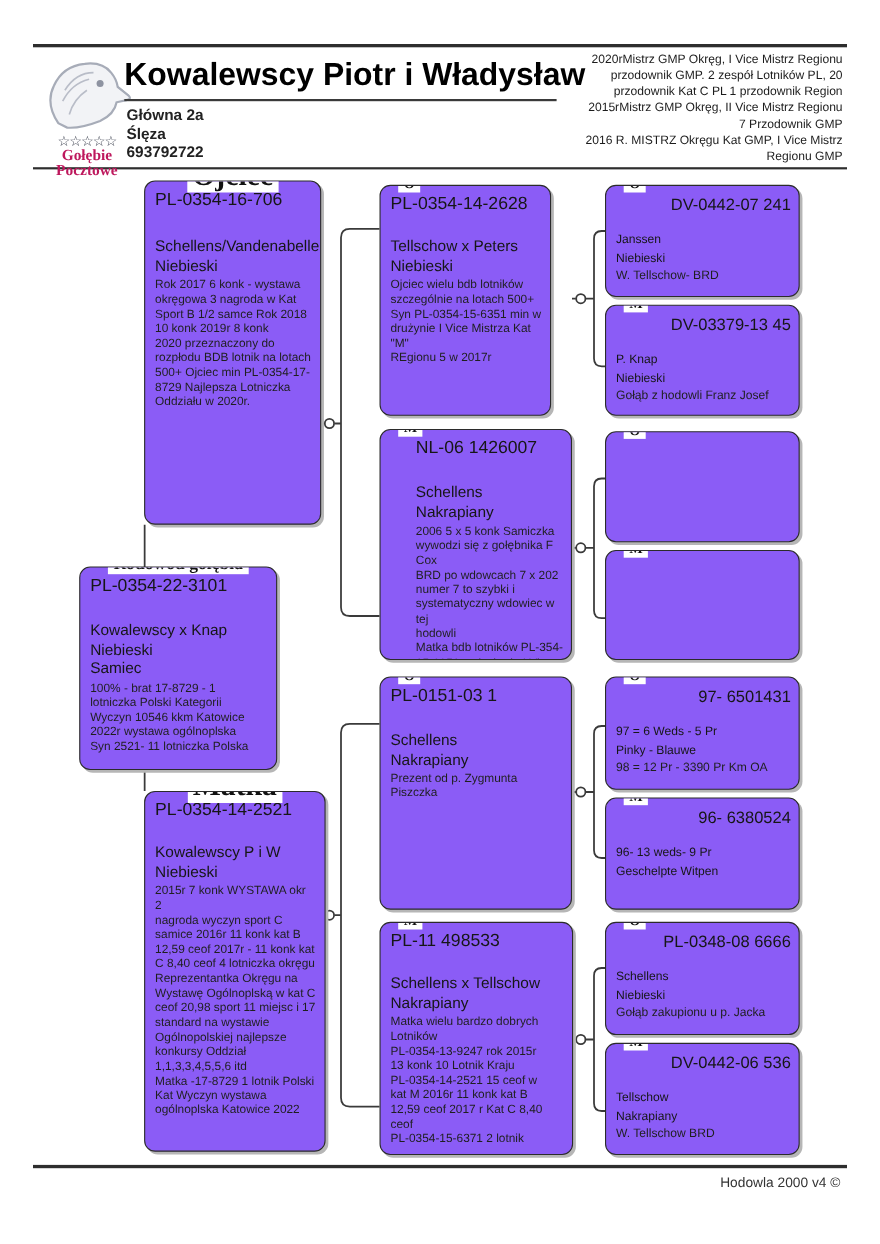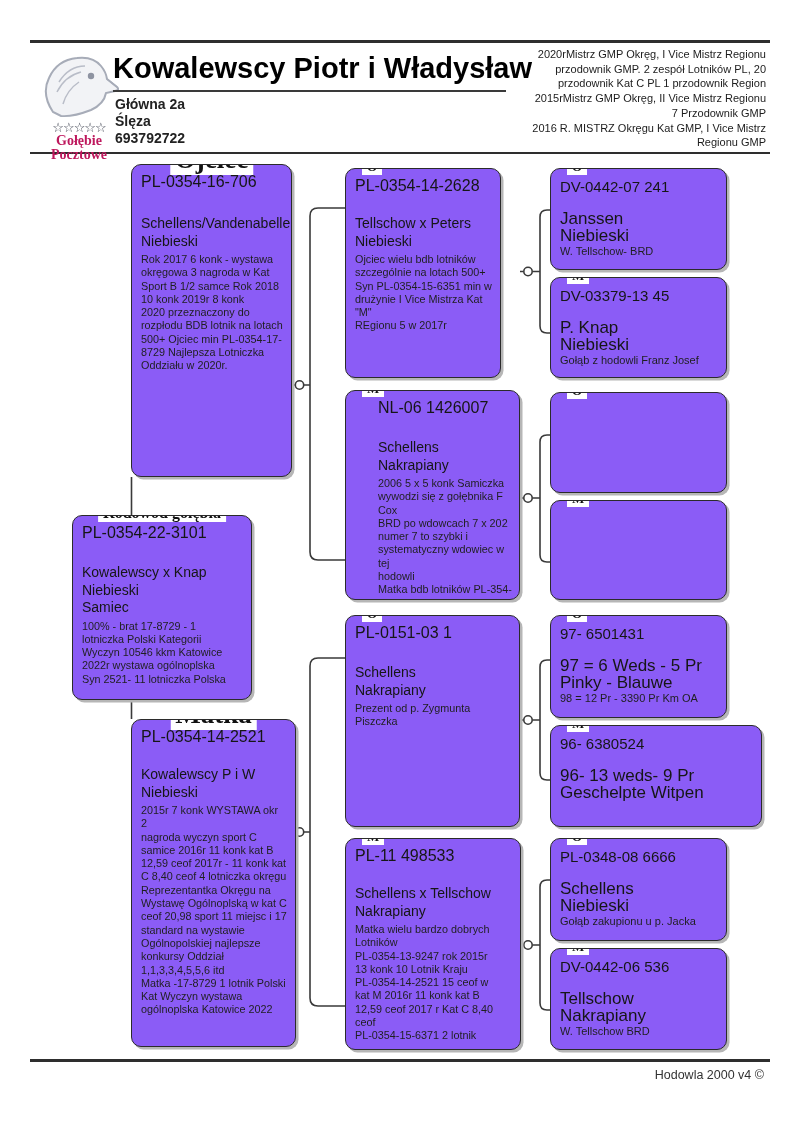--- a/index.html
+++ b/index.html
@@ -39,23 +39,23 @@
     font-family:"Liberation Serif","DejaVu Serif",serif; font-weight:bold;
     padding:0 5px; white-space:nowrap; color:#111;
   }
   .label-big   { font-size:27px; top:-21px; left:50%; transform:translateX(-50%); }
   .label-med   { font-size:16px; top:-12px; left:50%; transform:translateX(-50%); }
   .label-small { font-size:13px; top:-10px; left:16px; }
   .ring  { font-size:16px; margin-top:3px; color:#161616; }
   .name-group { margin-top:24px; }
   .name  { font-size:14px; line-height:17.5px; color:#161616; }
   .desc  { margin-top:3px; font-size:10.8px; line-height:13.3px; white-space:pre-line; color:#1f1f1f; }
-  .gen3 .ring { font-size:15px; margin-top:4px; }
+  .gen3 .ring { font-size:15px; margin-top:4px;text-align:right; }
   .gen3 .name-group { margin-top:15px; }
-  .gen3 .name { font-size:17px; line-height:17px; }
+  .gen3 .name { font-size:11px; line-height:17px; }
   .note  { font-size:11px; line-height:13.5px; margin-top:1px; white-space:pre-line; color:#1f1f1f; }
 
   .footer-text { position:absolute; right:36px; top:1068px; font-size:12.5px; color:#333; }
 </style>
 </head>
 <body>
 
 <div class="page">
 
   <div class="rule rule-top"></div>
@@ -270,21 +270,21 @@
   <div class="pbox gen3" style="left:550px; top:615px; width:177px; height:103px;">
     <div class="box-label label-small">O</div>
     <div class="ring">97- 6501431</div>
     <div class="name-group">
       <div class="name">97 = 6 Weds - 5 Pr</div>
       <div class="name">Pinky - Blauwe</div>
     </div>
     <div class="note">98 = 12 Pr - 3390 Pr Km OA</div>
   </div>
 
-  <div class="pbox gen3" style="left:550px; top:725px; width:212px; height:102px;">
+  <div class="pbox gen3" style="left:550px; top:725px; width:177px; height:102px;">
     <div class="box-label label-small">M</div>
     <div class="ring">96- 6380524</div>
     <div class="name-group">
       <div class="name">96- 13 weds- 9 Pr</div>
       <div class="name">Geschelpte Witpen</div>
     </div>
     <div class="note"></div>
   </div>
 
   <div class="pbox gen3" style="left:550px; top:838px; width:177px; height:103px;">

